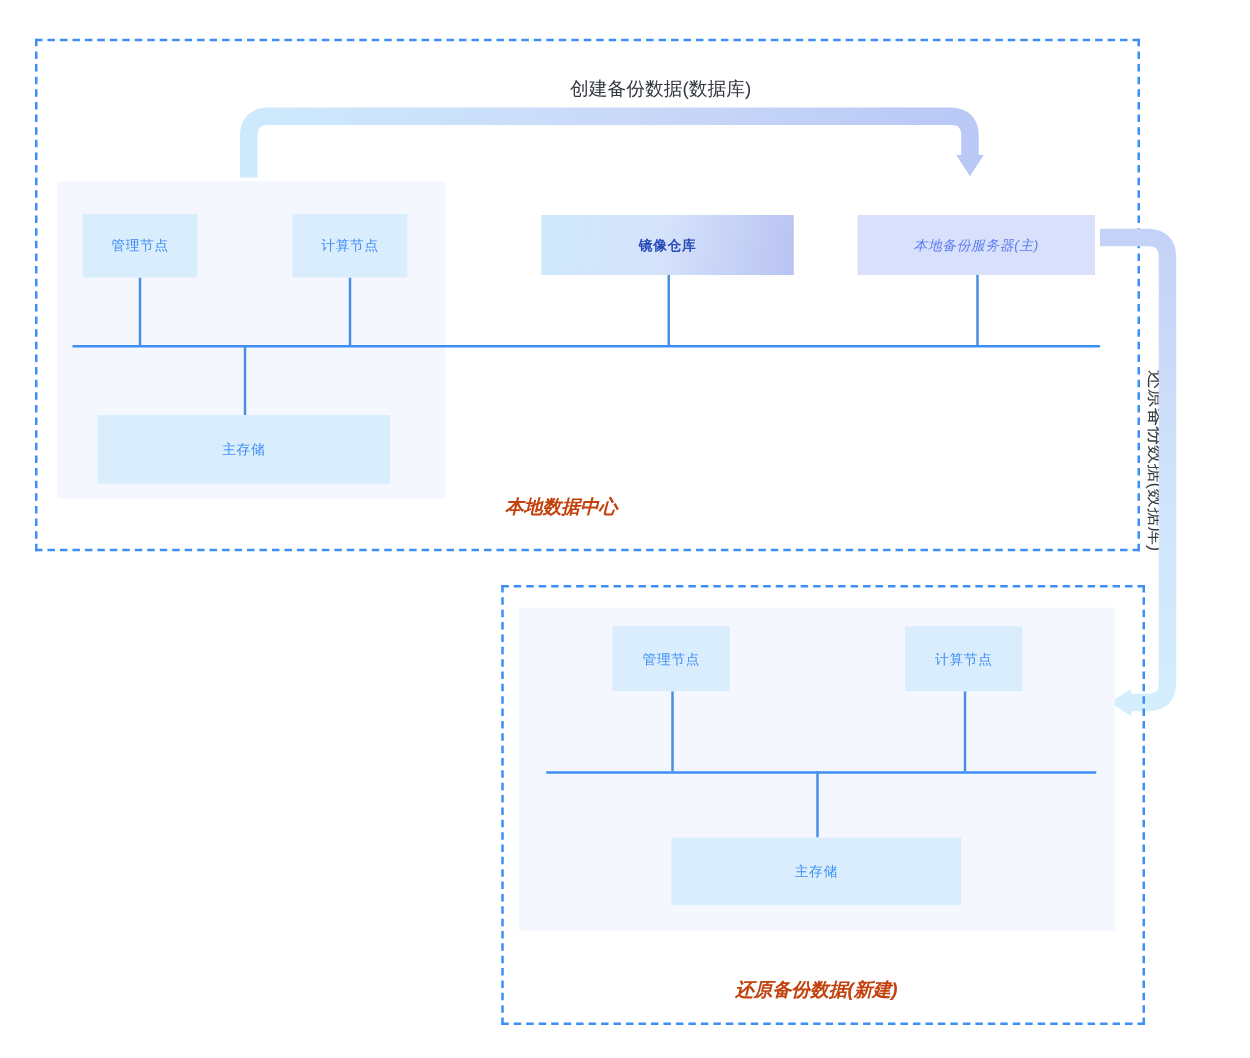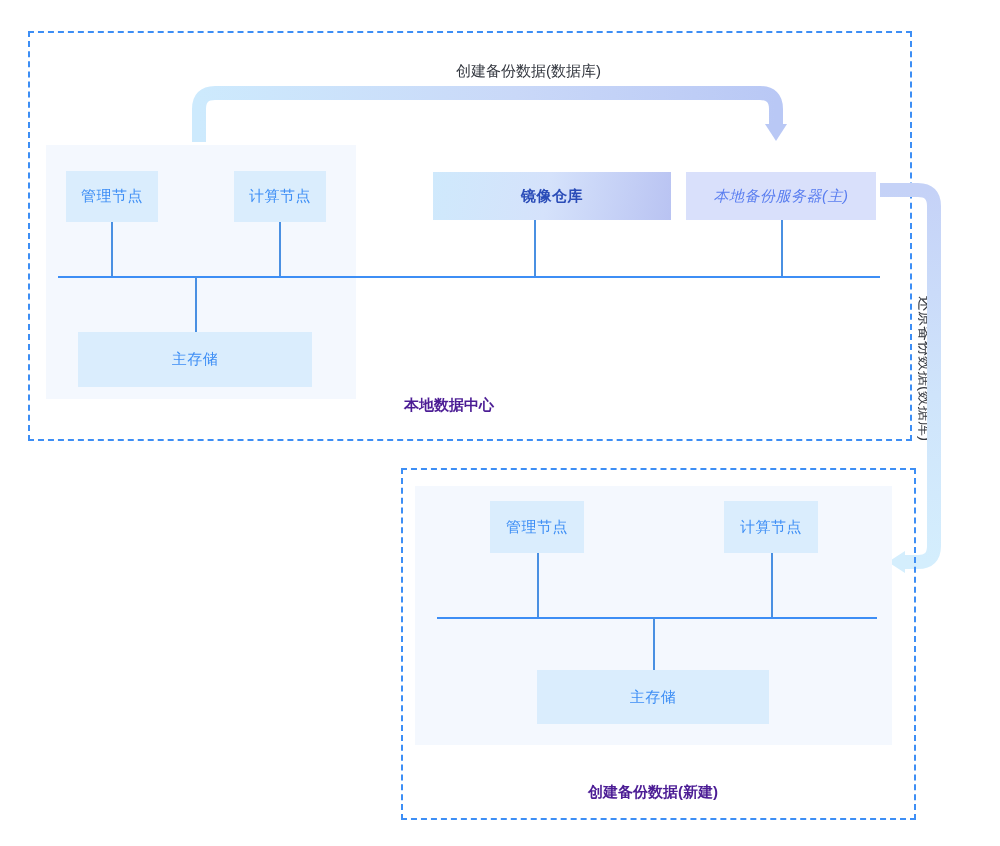--- a/index.html
+++ b/index.html
@@ -38,36 +38,36 @@
   #panel-bottom { left: 415px; top: 486px; width: 477px; height: 259px; }
 
   
   .node {
     position: absolute;
     box-sizing: border-box;
     display: flex;
     align-items: center;
     justify-content: center;
     color: #3d8ef5;
-    font-size: 15px;
+    font-size: 11px;
     letter-spacing: .5px;
     white-space: nowrap;
     background: #daedfd;
     text-align: right;
   }
   .node.lav   { background: #d9e0fb; color: #5a7ef0; font-style: italic; }
   .node.grad  {
     background: linear-gradient(100deg, #cfe9fc 0%, #d5e2fb 48%, #b9c3f2 100%);
     color: #2a4cb8;
     font-weight: bold;
   }
 
   #node-mgmt-top    { left: 66px;  top: 171px; width: 92px;  height: 51px; }
   #node-compute-top { left: 234px; top: 171px; width: 92px;  height: 51px; }
-  #node-registry    { left: 433px; top: 172px; width: 238px; height: 48px; }
+  #node-registry    { left: 433px; top: 172px; width: 202px; height: 48px; }
   #node-backup-srv  { left: 686px; top: 172px; width: 190px; height: 48px; }
   #node-storage-top { left: 78px;  top: 332px; width: 234px; height: 55px; }
 
   #node-mgmt-bot    { left: 490px; top: 501px; width: 94px;  height: 52px; }
   #node-compute-bot { left: 724px; top: 501px; width: 94px;  height: 52px; }
   #node-storage-bot { left: 537px; top: 670px; width: 232px; height: 54px; }
 
   
   .hline {
     position: absolute;
@@ -106,24 +106,25 @@
     position: absolute;
     color: #33373f;
     font-size: 15px;
     white-space: nowrap;
   }
   #cap-create { left: 417px; top: 62px; margin-left: 39px; }
   #cap-also   { left: 424px; top: 142px; }
 
   .region-label {
     position: absolute;
-    color: #4c1d95;
+    color: #c2410c;
     font-size: 15px;
     font-weight: bold;
     white-space: nowrap;
+    font-style: italic;
   }
   #label-dc-top { left: 404px; top: 396px; }
   #label-dc-bot { left: 588px; top: 783px; }
 
   #cap-restore {
     position: absolute;
     left: 934px;
     top: 296px;
     color: #33373f;
     font-size: 15px;
@@ -197,15 +198,15 @@
   <div id="v-mgmt-bot" class="vline"></div>
   <div id="v-compute-bot" class="vline"></div>
   <div id="v-store-bot" class="vline"></div>
 
   <div id="node-mgmt-bot" class="node">管理节点</div>
 
   <div id="node-compute-bot" class="node">计算节点</div>
 
   <div id="node-storage-bot" class="node">主存储</div>
 
-  <div id="label-dc-bot" class="region-label">创建备份数据(新建)</div>
+  <div id="label-dc-bot" class="region-label">还原备份数据(新建)</div>
 
 </div>
 
 </body></html>

